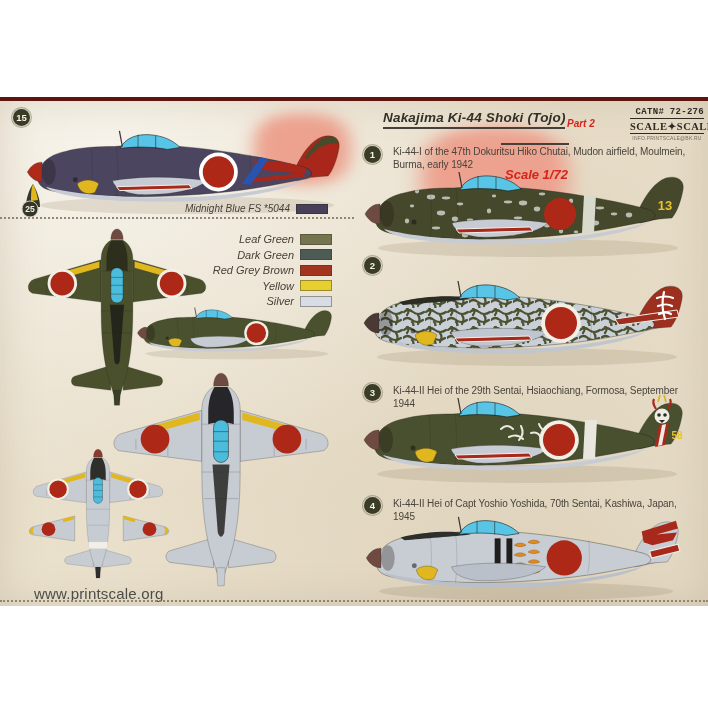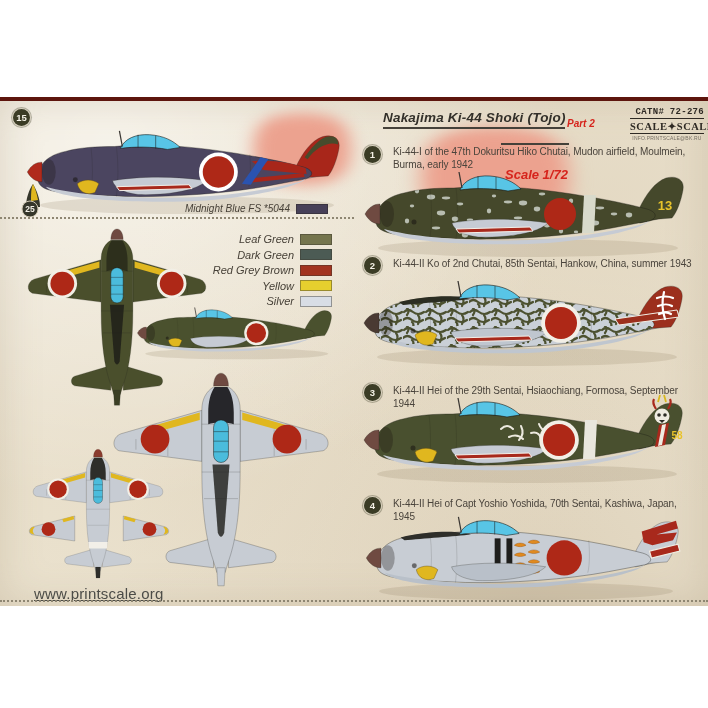--- a/index.html
+++ b/index.html
@@ -252,21 +252,21 @@
         <svg viewBox="0 0 80 46" xmlns="http://www.w3.org/2000/svg">
           <g transform="translate(80,0) scale(-1,1)">
     <path d="M78,3 L12,20 C4,22 3,31 10,33 L78,43 Z" fill="#c7ccd3" stroke="rgba(35,35,30,.4)" stroke-width=".8"></path>
     <path d="M12,20 C6,22 4,28 8,31 L14,33 C10,29 10,24 14,21 Z" fill="#e0b71f"></path>
     <path d="M58,8 L76,3 L77,8 L60,13 Z" fill="#e0b71f"></path>
     <circle cx="36" cy="24" r="11" fill="#ae2817"></circle>
           </g>
         </svg>
       </div>
 
-    <div class="site" style="left:34px;top:488px;text-decoration:underline;">www.printscale.org</div>
+    <div class="site" style="left:34px;top:488px;">www.printscale.org</div>
 
     <div class="dots" style="left:0;top:503px;width:708px;"></div>
 
     <div class="title" style="left:383px;top:13px;">Nakajima Ki-44 Shoki (Tojo)</div>
     <div class="rule" style="left:383px;top:30px;width:182px;"></div>
     <div class="red-accent" id="part2" style="left: 567px; top: 21px; font-size: 10px; color: rgb(214, 36, 28);">Part 2</div>
     <div class="red-accent" id="scale" style="left: 505px; top: 30px; font-size: 13px; color: rgb(214, 36, 28); margin-top: 40px;">Scale 1/72</div>
     <div class="rule" style="left:501px;top:46px;width:68px;"></div>
 
     <div class="brand" style="left:630px;top:10px;width:74px;">
@@ -338,21 +338,20 @@
           <ellipse cx="27" cy="51" rx="7" ry="13" fill="rgba(25,20,16,.3)"></ellipse>
           <circle cx="54" cy="59" r="2.5" fill="rgba(25,22,18,.55)"></circle>
           <path d="M5,51 C9,44 14,41 20,41 L20,61 C14,61 9,58 5,51 Z" fill="#6f4a41" stroke="rgba(30,25,20,.4)" stroke-width=".7"></path>
           <path d="M102,25 L99,9" stroke="#3a3632" stroke-width="1.3"></path>
           <circle cx="200" cy="51" r="16" fill="#ae2817"></circle>
           <text x="305" y="47" text-anchor="middle" font-size="13" font-weight="bold" fill="#e8c32a" font-family="Liberation Sans, sans-serif">13</text>
         </svg>
       </div>
 
     <div class="badge" style="left:364px;top:160px;">2</div>
-    <div class="caption" style="left:393px;top:161px;width:304px;">Ki-44-II Ko of 2nd Chutai, 85th Sentai, Hankow, China, summer 1943</div>
     <div class="plane" style="left:358px;top:175px;width:342px;height:100px;">
         <svg viewBox="0 0 340 100" xmlns="http://www.w3.org/2000/svg">
           <defs>
             <clipPath id="cbs2">
               <path d="M16,60 C14,46 24,34 44,30 C58,26 76,25 94,25 C130,21 172,25 212,31 C244,36 268,41 287,46 C297,49 298,55 289,58 L252,65 C210,73 150,77 106,76 L62,74 C34,72 18,70 16,60 Z"></path>
             </clipPath>
             <pattern id="webs2" width="22" height="18" patternUnits="userSpaceOnUse">
       <g fill="none" stroke="#4c5130" stroke-width="2.2" stroke-linecap="round">
       <path d="M1,4 Q5,0 10,4 T21,4"></path>
                 <path d="M0,12 Q4,8 9,12 T20,12"></path>

